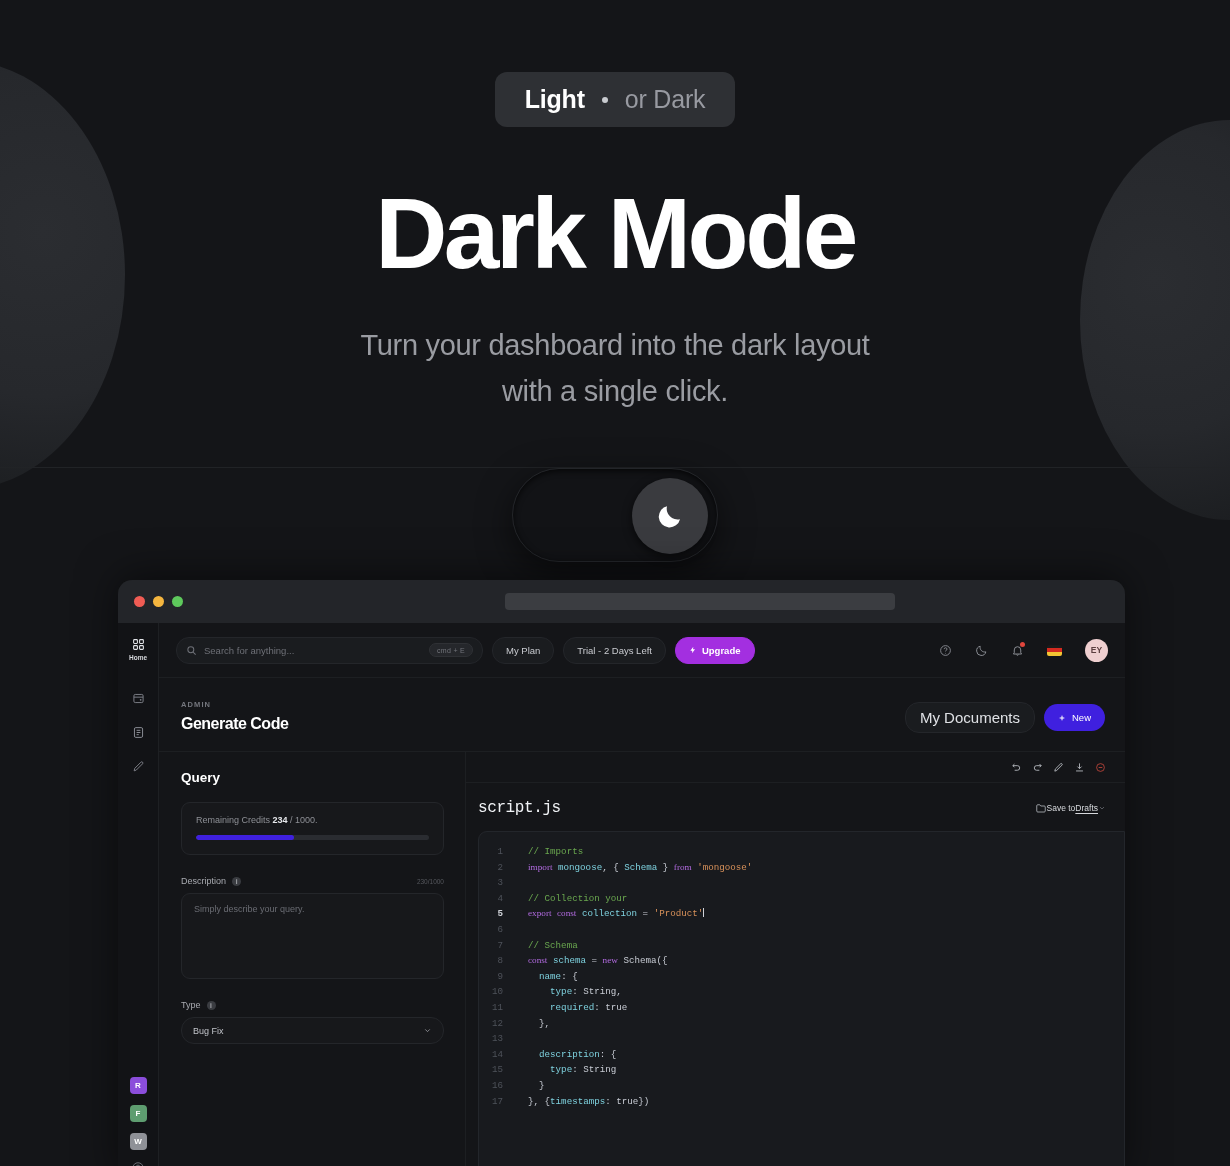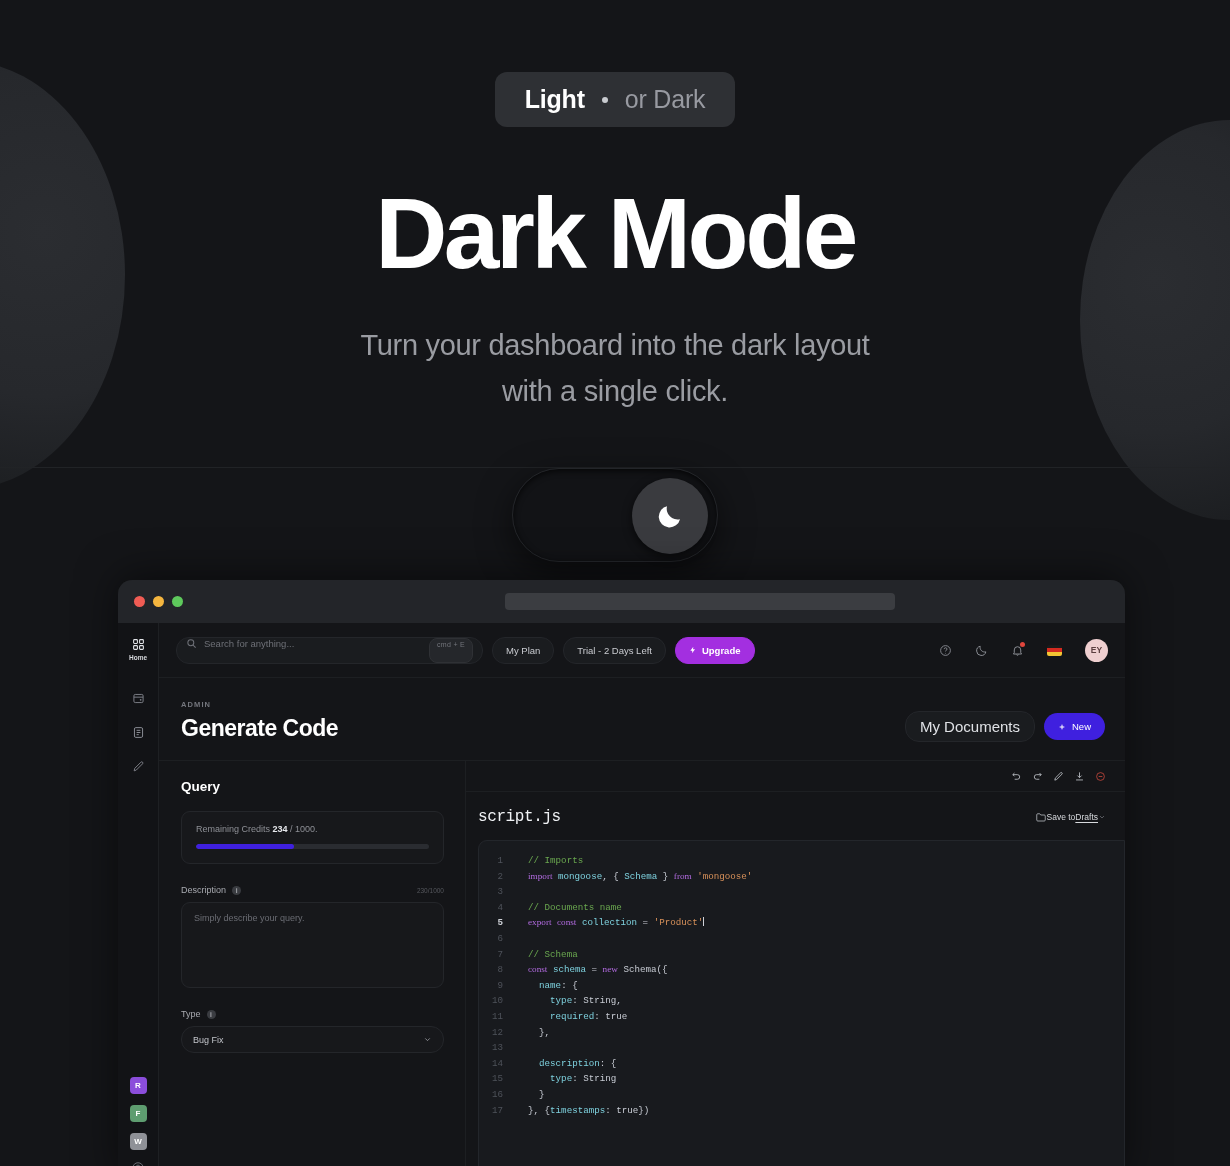--- a/index.html
+++ b/index.html
@@ -86,21 +86,21 @@
            font-size:8px; font-weight:bold; color:#fff; }
 
   
   .main { flex:1; display:flex; flex-direction:column; min-width:0; }
   .topbar {
     height:55px; display:flex; align-items:center; padding:0 17px; gap:9px;
     border-bottom:1px solid #1d1f22;
   }
   .search {
     flex:0 0 307px; height:27px; background:#1a1c1f; border:1px solid #24262a; border-radius:13px;
-    display:flex; padding:0 9px; gap:7px;
+    display:flex; align-items:center; padding:0 9px; gap:7px;
   }
   .search-ph { flex:1; color:#6e7077; font-size:9.5px; }
   .kbd { background:#25272b; border:1px solid #2f3135; border-radius:8px; color:#73757c;
          font-size:7px; padding:2.5px 7px; letter-spacing:.3px; }
   .chip {
     height:27px; border-radius:13px; background:#1a1c1f; border:1px solid #24262a;
     display:flex; align-items:center; padding:0 13px; color:#c9cbd0; font-size:9.5px; cursor:pointer;
   }
   .chip.trial { color:#c9cbd0; }
   .chip.upgrade { background:#a32fe0; border-color:#a32fe0; color:#fff; gap:5px; font-weight:bold; }
@@ -110,21 +110,21 @@
   .reddot { position:absolute; right:-1px; top:-2px; width:5px; height:5px; border-radius:50%; background:#e0453c; }
   .flag { width:15px; height:11px; border-radius:2px; overflow:hidden; display:flex; flex-direction:column; }
   .flag i { flex:1; display:block; }
   .avatar {
     width:23px; height:23px; border-radius:50%; background:#efcfd0; color:#5b3e3f;
     display:flex; align-items:center; justify-content:center; font-size:8.5px; font-weight:bold;
   }
 
   .pagehead { display:flex; align-items:flex-end; padding:22px 20px 18px 22px; border-bottom:1px solid #1d1f22; }
   .crumb { color:#74767d; font-size:7.5px; font-weight:bold; letter-spacing:1.1px; }
-  .ptitle { color:#fff; font-size:23px; font-weight:bold; letter-spacing:-.5px; margin-top:6px; }
+  .ptitle { color:#fff; font-size:16px; font-weight:bold; letter-spacing:-.5px; margin-top:6px; }
   .head-actions { margin-left:auto; display:flex; align-items:center; gap:9px; }
   .btn-ghost { height:31px; padding:0 14px; border-radius:14px; background:#1a1c1f; border:1px solid #24262a;
                color:#dfe1e5; font-size:15px; display:flex; align-items:center; cursor:pointer; }
   .btn-new { height:27px; padding:0 14px; border-radius:14px; background:#3f20df; color:#fff;
              font-size:9.5px; display:flex; align-items:center; gap:6px; cursor:pointer; }
 
   .body { flex:1; display:flex; min-height:0; }
   .query {
     width:307px; flex:0 0 307px; padding:18px 21px 0 22px; border-right:1px solid #1d1f22;
   }
@@ -419,21 +419,21 @@
                 <div class="cline">
                   <span class="ln">2</span>
                   <span class="ct"><span class="pl">  </span><span class="kw">import</span><span class="pl"> </span><span class="vr">mongoose</span><span class="pl">, { </span><span class="vr">Schema</span><span class="pl"> } </span><span class="kw">from</span><span class="pl"> </span><span class="st">'mongoose'</span></span>
                 </div>
                 <div class="cline">
                   <span class="ln">3</span>
                   <span class="ct"></span>
                 </div>
                 <div class="cline">
                   <span class="ln">4</span>
-                  <span class="ct"><span class="pl">  </span><span class="cm">// Documents name</span></span>
+                  <span class="ct"><span class="pl">  </span><span class="cm">// Collection your</span></span>
                 </div>
                 <div class="cline">
                   <span class="ln cur">5</span>
                   <span class="ct"><span class="pl">  </span><span class="kw">export</span><span class="pl"> </span><span class="kw">const</span><span class="pl"> </span><span class="vr">collection</span><span class="pl"> = </span><span class="st">'Product'</span><span class="cursor"></span></span>
                 </div>
                 <div class="cline">
                   <span class="ln">6</span>
                   <span class="ct"></span>
                 </div>
                 <div class="cline">

